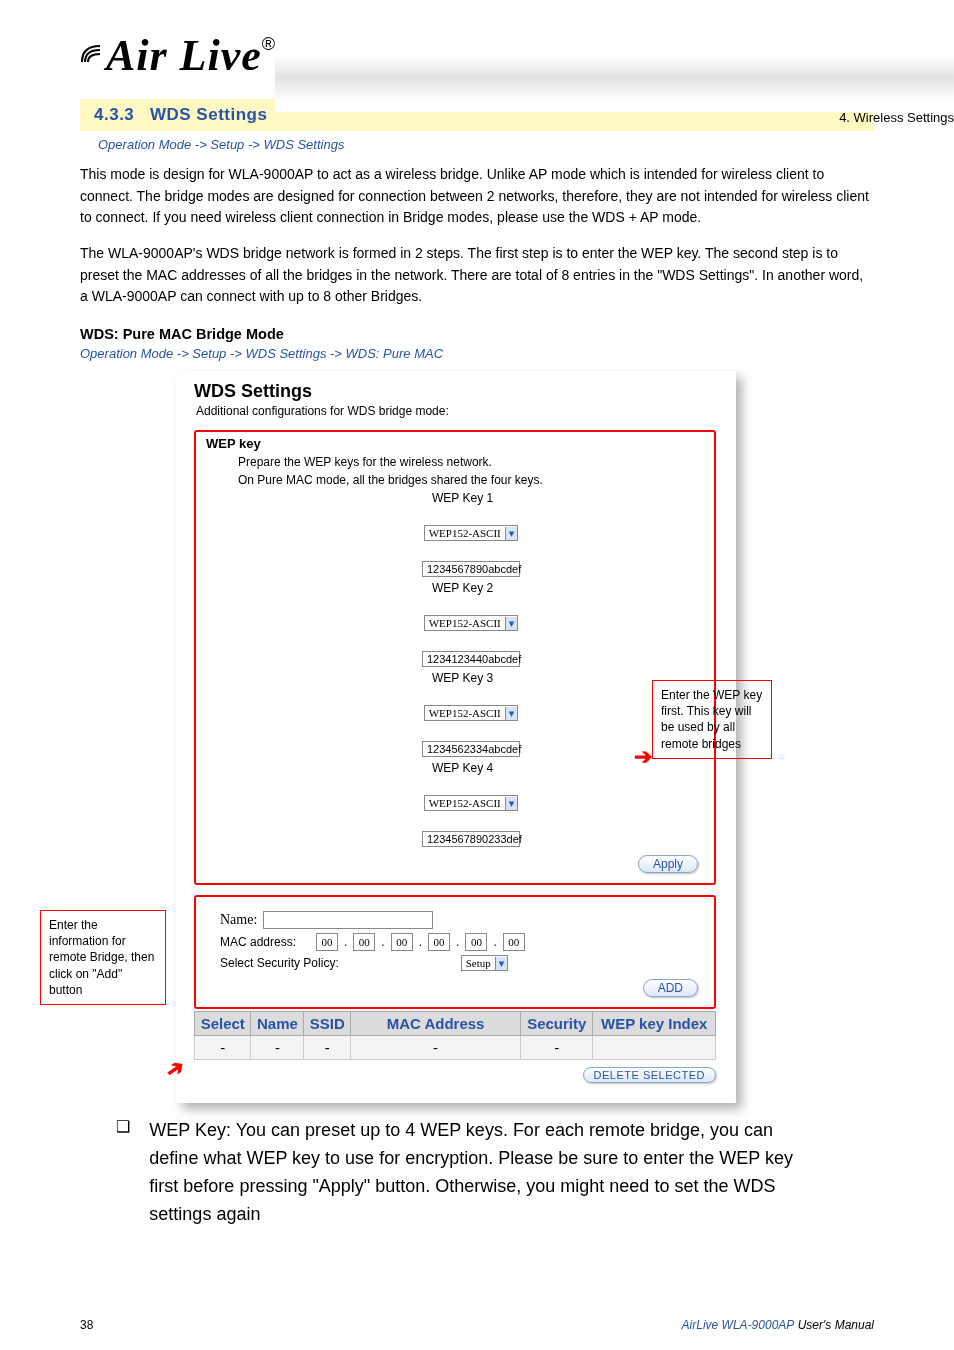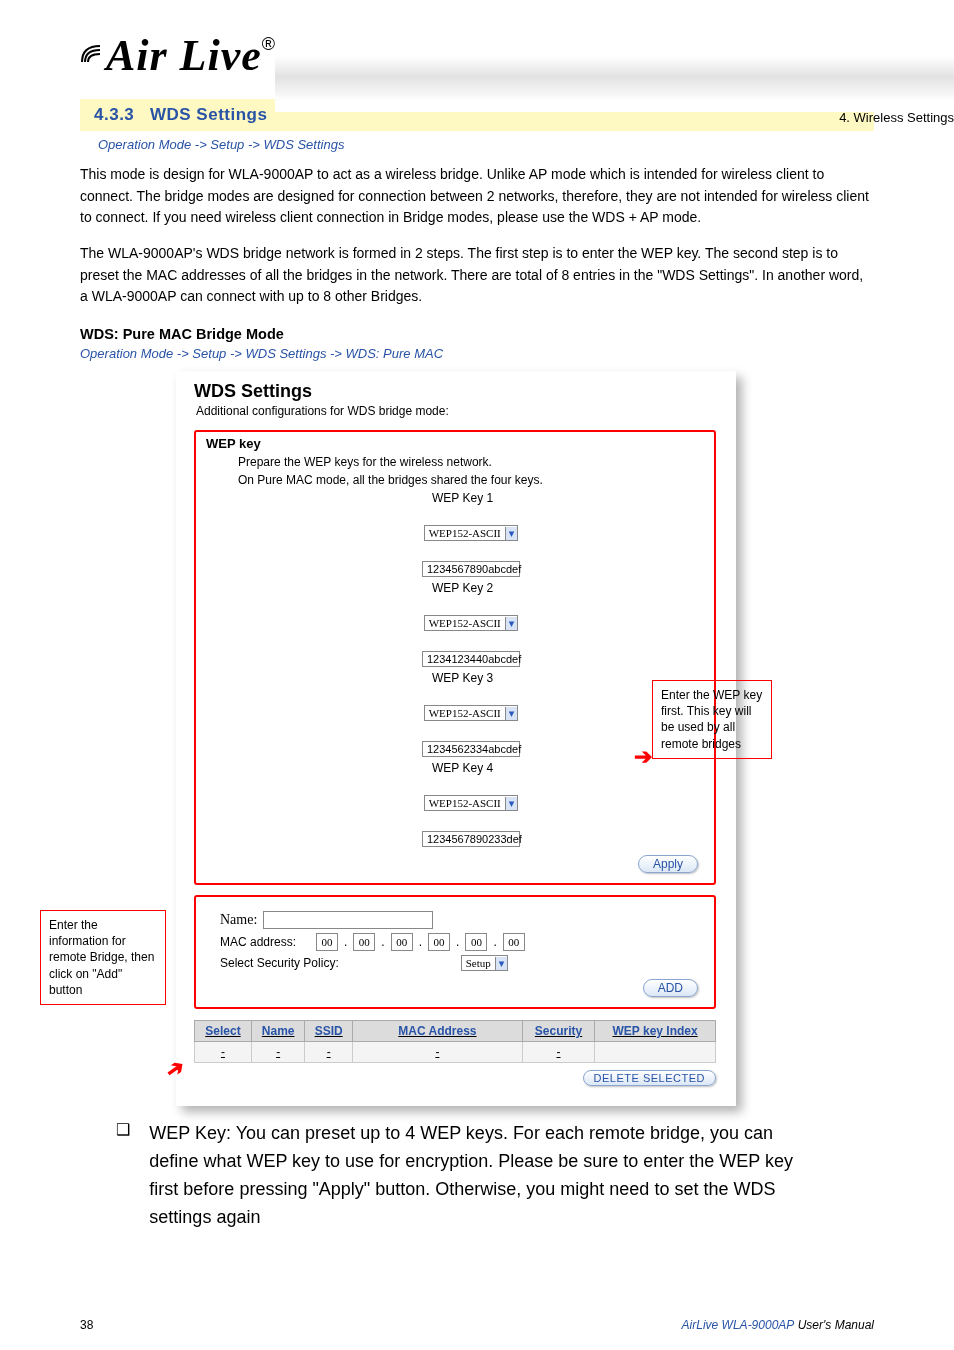--- a/index.html
+++ b/index.html
@@ -57,21 +57,21 @@
     padding:1px 14px; cursor:pointer; box-shadow:1px 1px 2px rgba(0,0,0,0.25);
   }
   .btn-row { text-align:right; margin:8px 6px 0 0; }
 
   .section-add { border: 2px solid red; border-radius: 3px; padding: 10px 10px 10px 24px; position:relative;}
   .frow { display:flex; align-items:center; font-size:13px; margin:4px 0; font-family:'Times New Roman',serif; gap:6px;}
   .frow .flabel { min-width: 90px; font-family: Arial,sans-serif; font-size:12px; }
   .frow input[type=text].wide { border:1px solid #888; width:170px; height:18px; font-size:12px; padding:1px 3px; }
   .macs input { border:1px solid #888; width:22px; height:18px; font-size:11px; text-align:center; font-family:'Times New Roman',serif;}
   .macs span { font-family: Arial,sans-serif; font-size:12px;}
-  .list-table { width: 100%; border-collapse: collapse; margin-top: 11px; font-size:12px;text-decoration:underline;}
+  .list-table { width: 100%; border-collapse: collapse; margin-top: 2px; font-size:15px;}
   .list-table th { background:#dcdcdc; color:#2853a6; border:1px solid #aaa; padding:3px 4px; font-weight:bold;}
   .list-table td { border:1px solid #ccc; text-align:center; padding:3px 4px; background:#f4f4f4;}
   .del-row { text-align:right; margin-top:6px;}
   .del-btn { display:inline-block; font-size:11px; color:#2853a6; letter-spacing:0.5px;
     background: linear-gradient(#fff,#dbe7f6); border:1px solid #8aa6d0; border-radius:12px;
     padding:1px 10px; cursor:pointer; box-shadow:1px 1px 2px rgba(0,0,0,0.25);
   }
 
   .callout-right {
     position:absolute; left: 652px; top: 680px; width: 120px;

